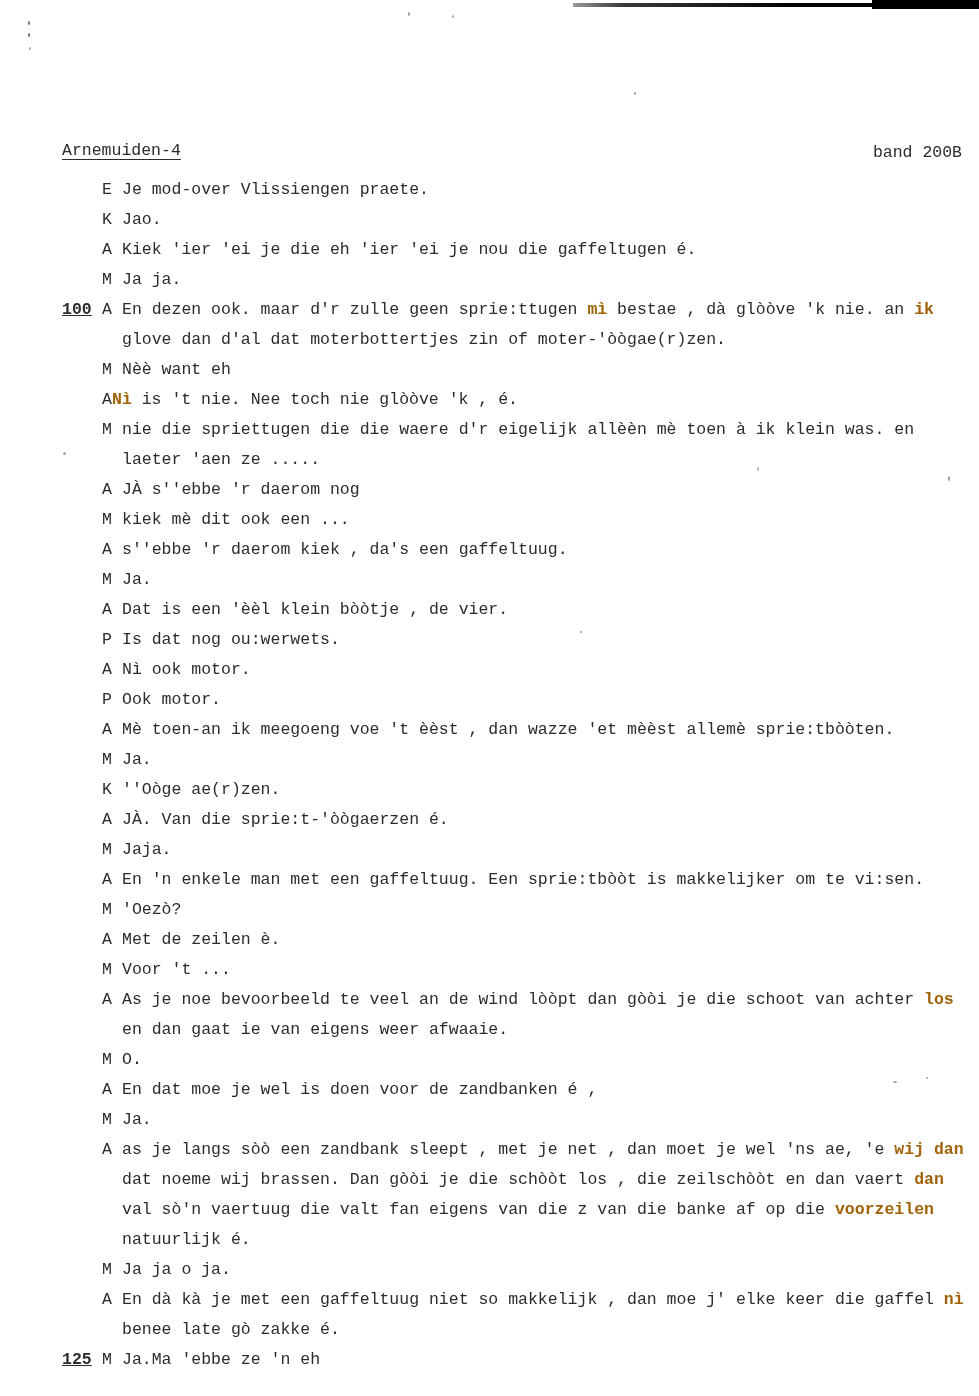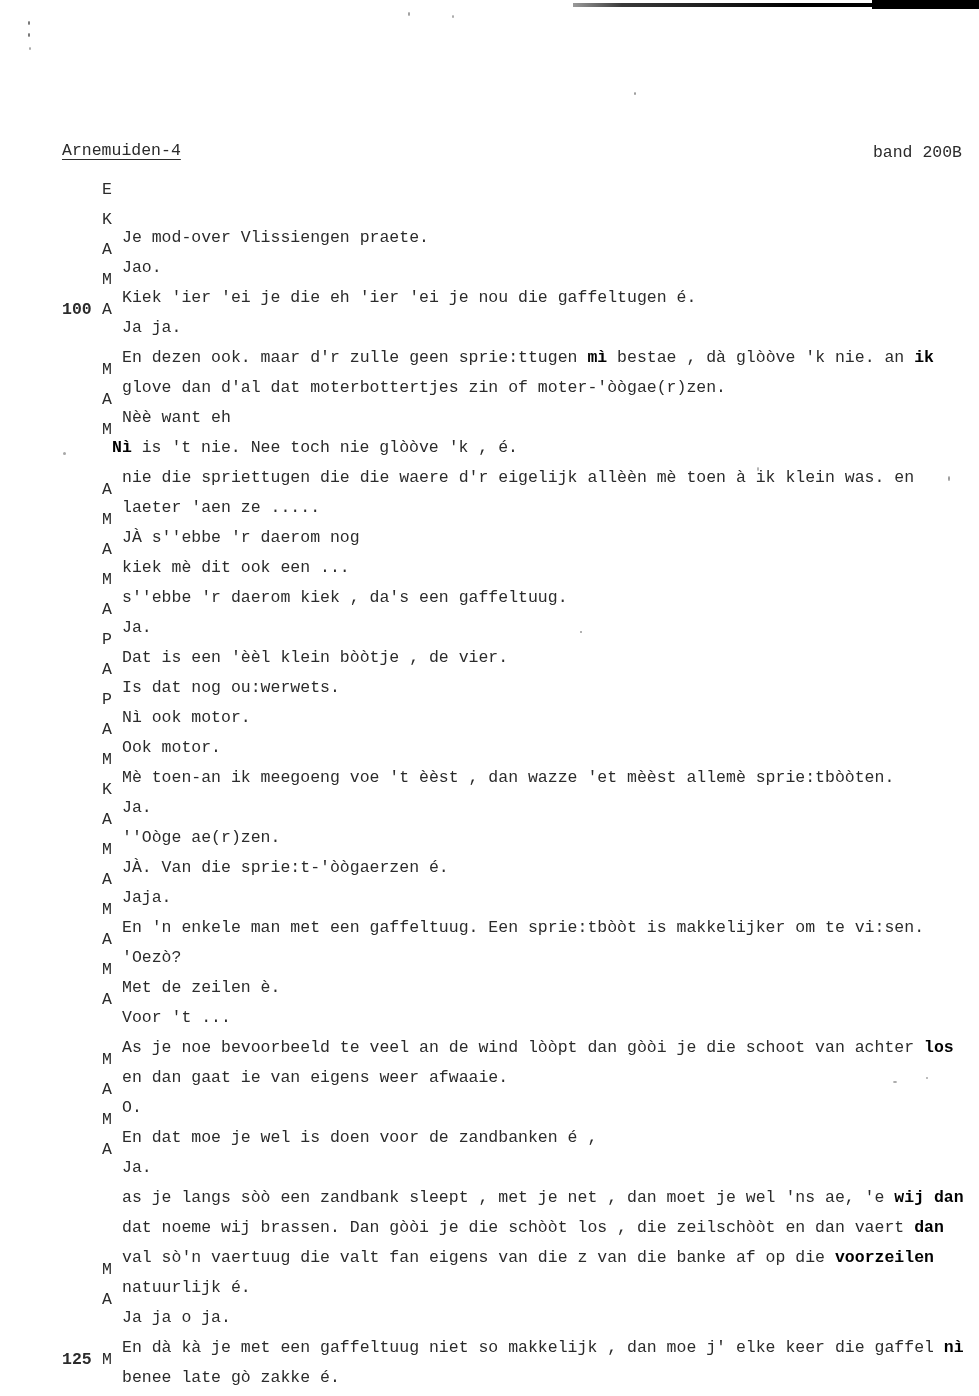--- a/index.html
+++ b/index.html
@@ -16,25 +16,25 @@
   .speck { position:absolute; background:#6d6d6d; border-radius:50%; }
 
   .header { position:absolute; left:62px; top:141px; right:17px; height:24px;
     font-size:16.5px; filter:blur(0.25px); }
   .header .left { text-decoration:underline; text-underline-offset:4px; }
   .header .right { position:absolute; right:0; top:2px; }
 
   .transcript { position:absolute; left:62px; top:175px; width:905px;
     font-size:16.5px; white-space:pre; filter:blur(0.25px); }
   .line { height:30px; line-height:30px; display:flex; }
-  .num { display:inline-block; width:40px; flex:0 0 40px; font-weight:600; }
+  .num { display:inline-block; width:40px; flex:0 0 40px; font-weight:600;text-decoration:underline; }
   .sp  { display:inline-block; width:20px; flex:0 0 20px; }
   .sp.nogap { width:10px; flex:0 0 10px; }
-  .txt { display:inline-block;margin-top:48px; }
-  .b { font-weight:700; color:#000000; }
+  .txt { display:inline-block; }
+  .b { font-weight:700; color:#a16207; }
 </style>
 </head>
 <body>
 
 <div class="page">
 
   <div class="scan-bar-thin"></div>
   <div class="scan-bar-thick"></div>
   <div class="speck" style="left:28px; top:21px; width:2px; height:4px;"></div>
   <div class="speck" style="left:28px; top:33px; width:2px; height:4px;"></div>

